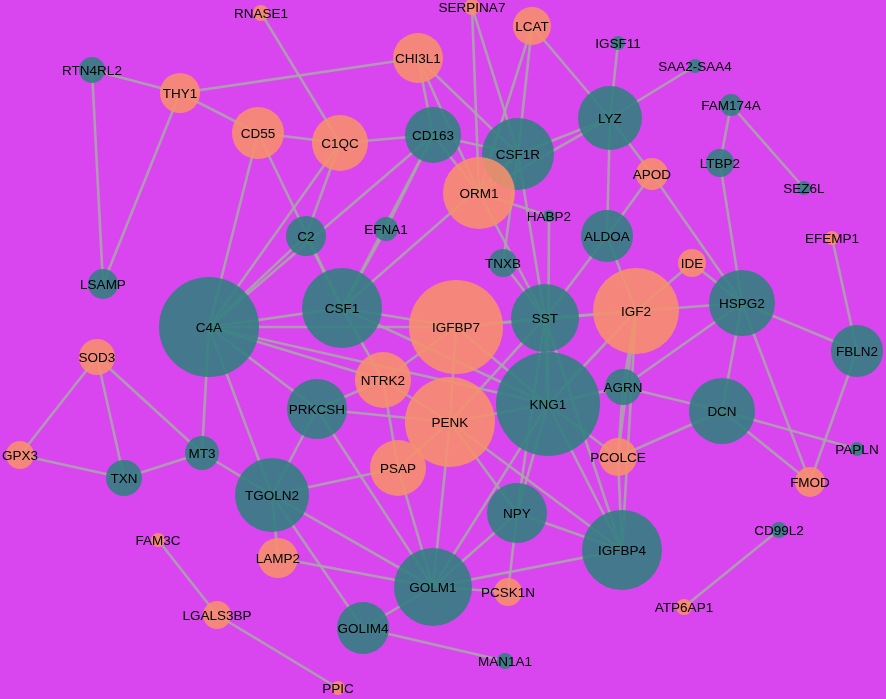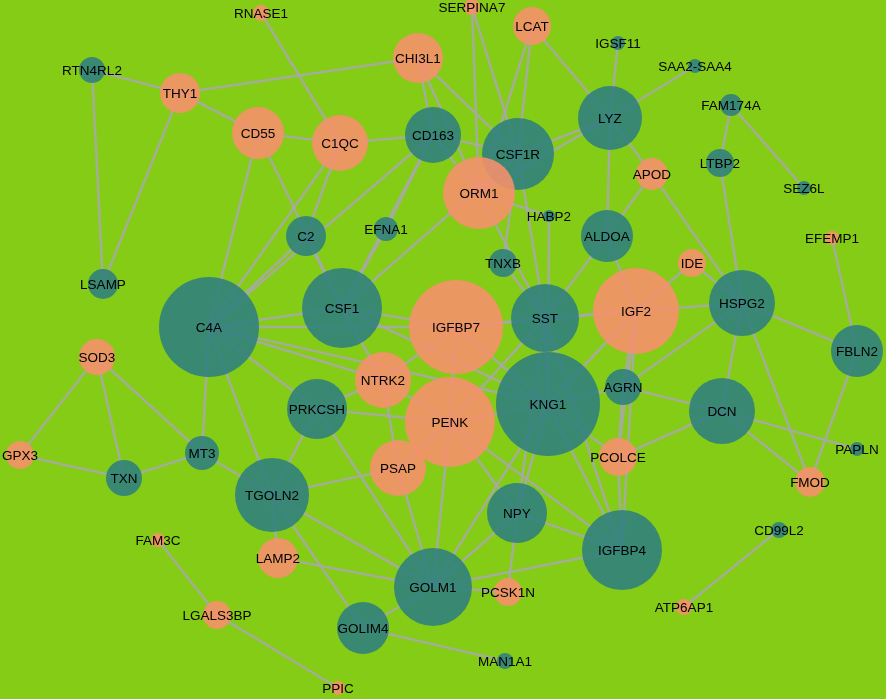--- a/index.html
+++ b/index.html
@@ -5,21 +5,21 @@
   html, body {
     margin: 0;
     padding: 0;
     background: #ffffff;
     font-family: "Liberation Sans", "DejaVu Sans", sans-serif;
   }
   #figure-wrap {
     position: relative;
     width: 886px;
     height: 699px;
-    background: #84cc16;
+    background: #d946ef;
     overflow: hidden;
   }
   svg { display: block; }
   .edge {
     stroke-linecap: round;
   }
   .node {
     cursor: pointer;
   }
   .node-label {

